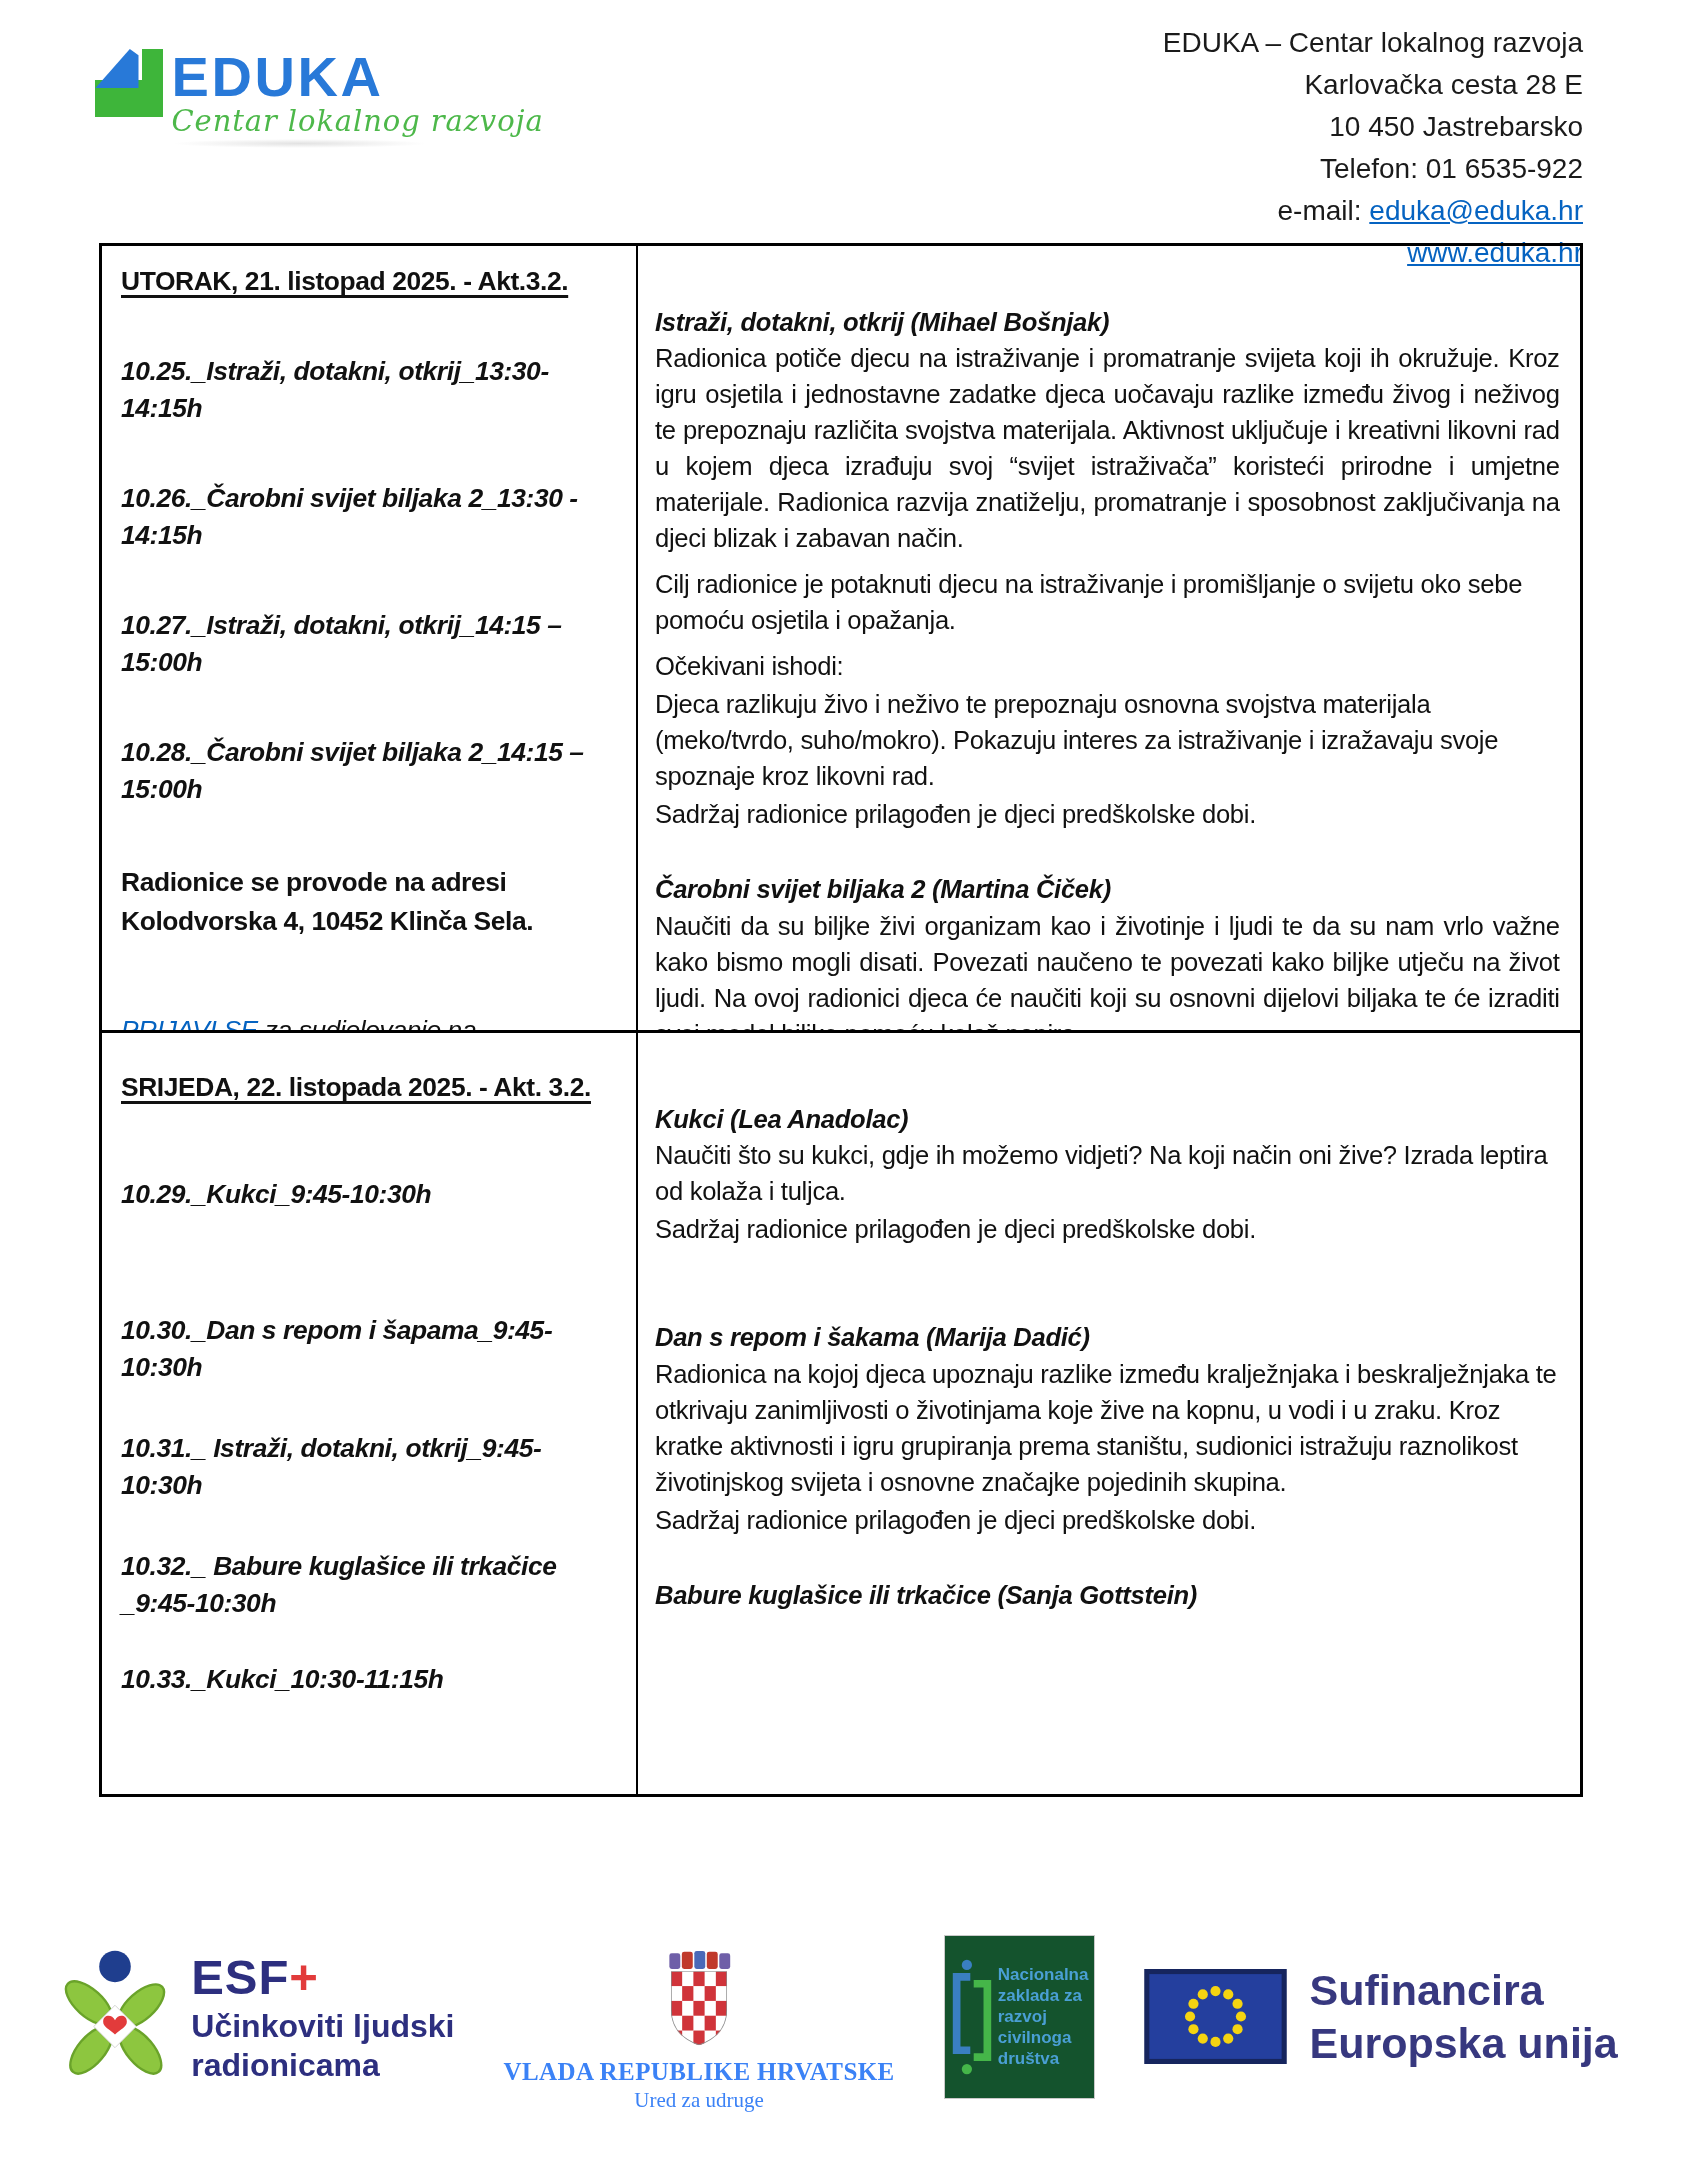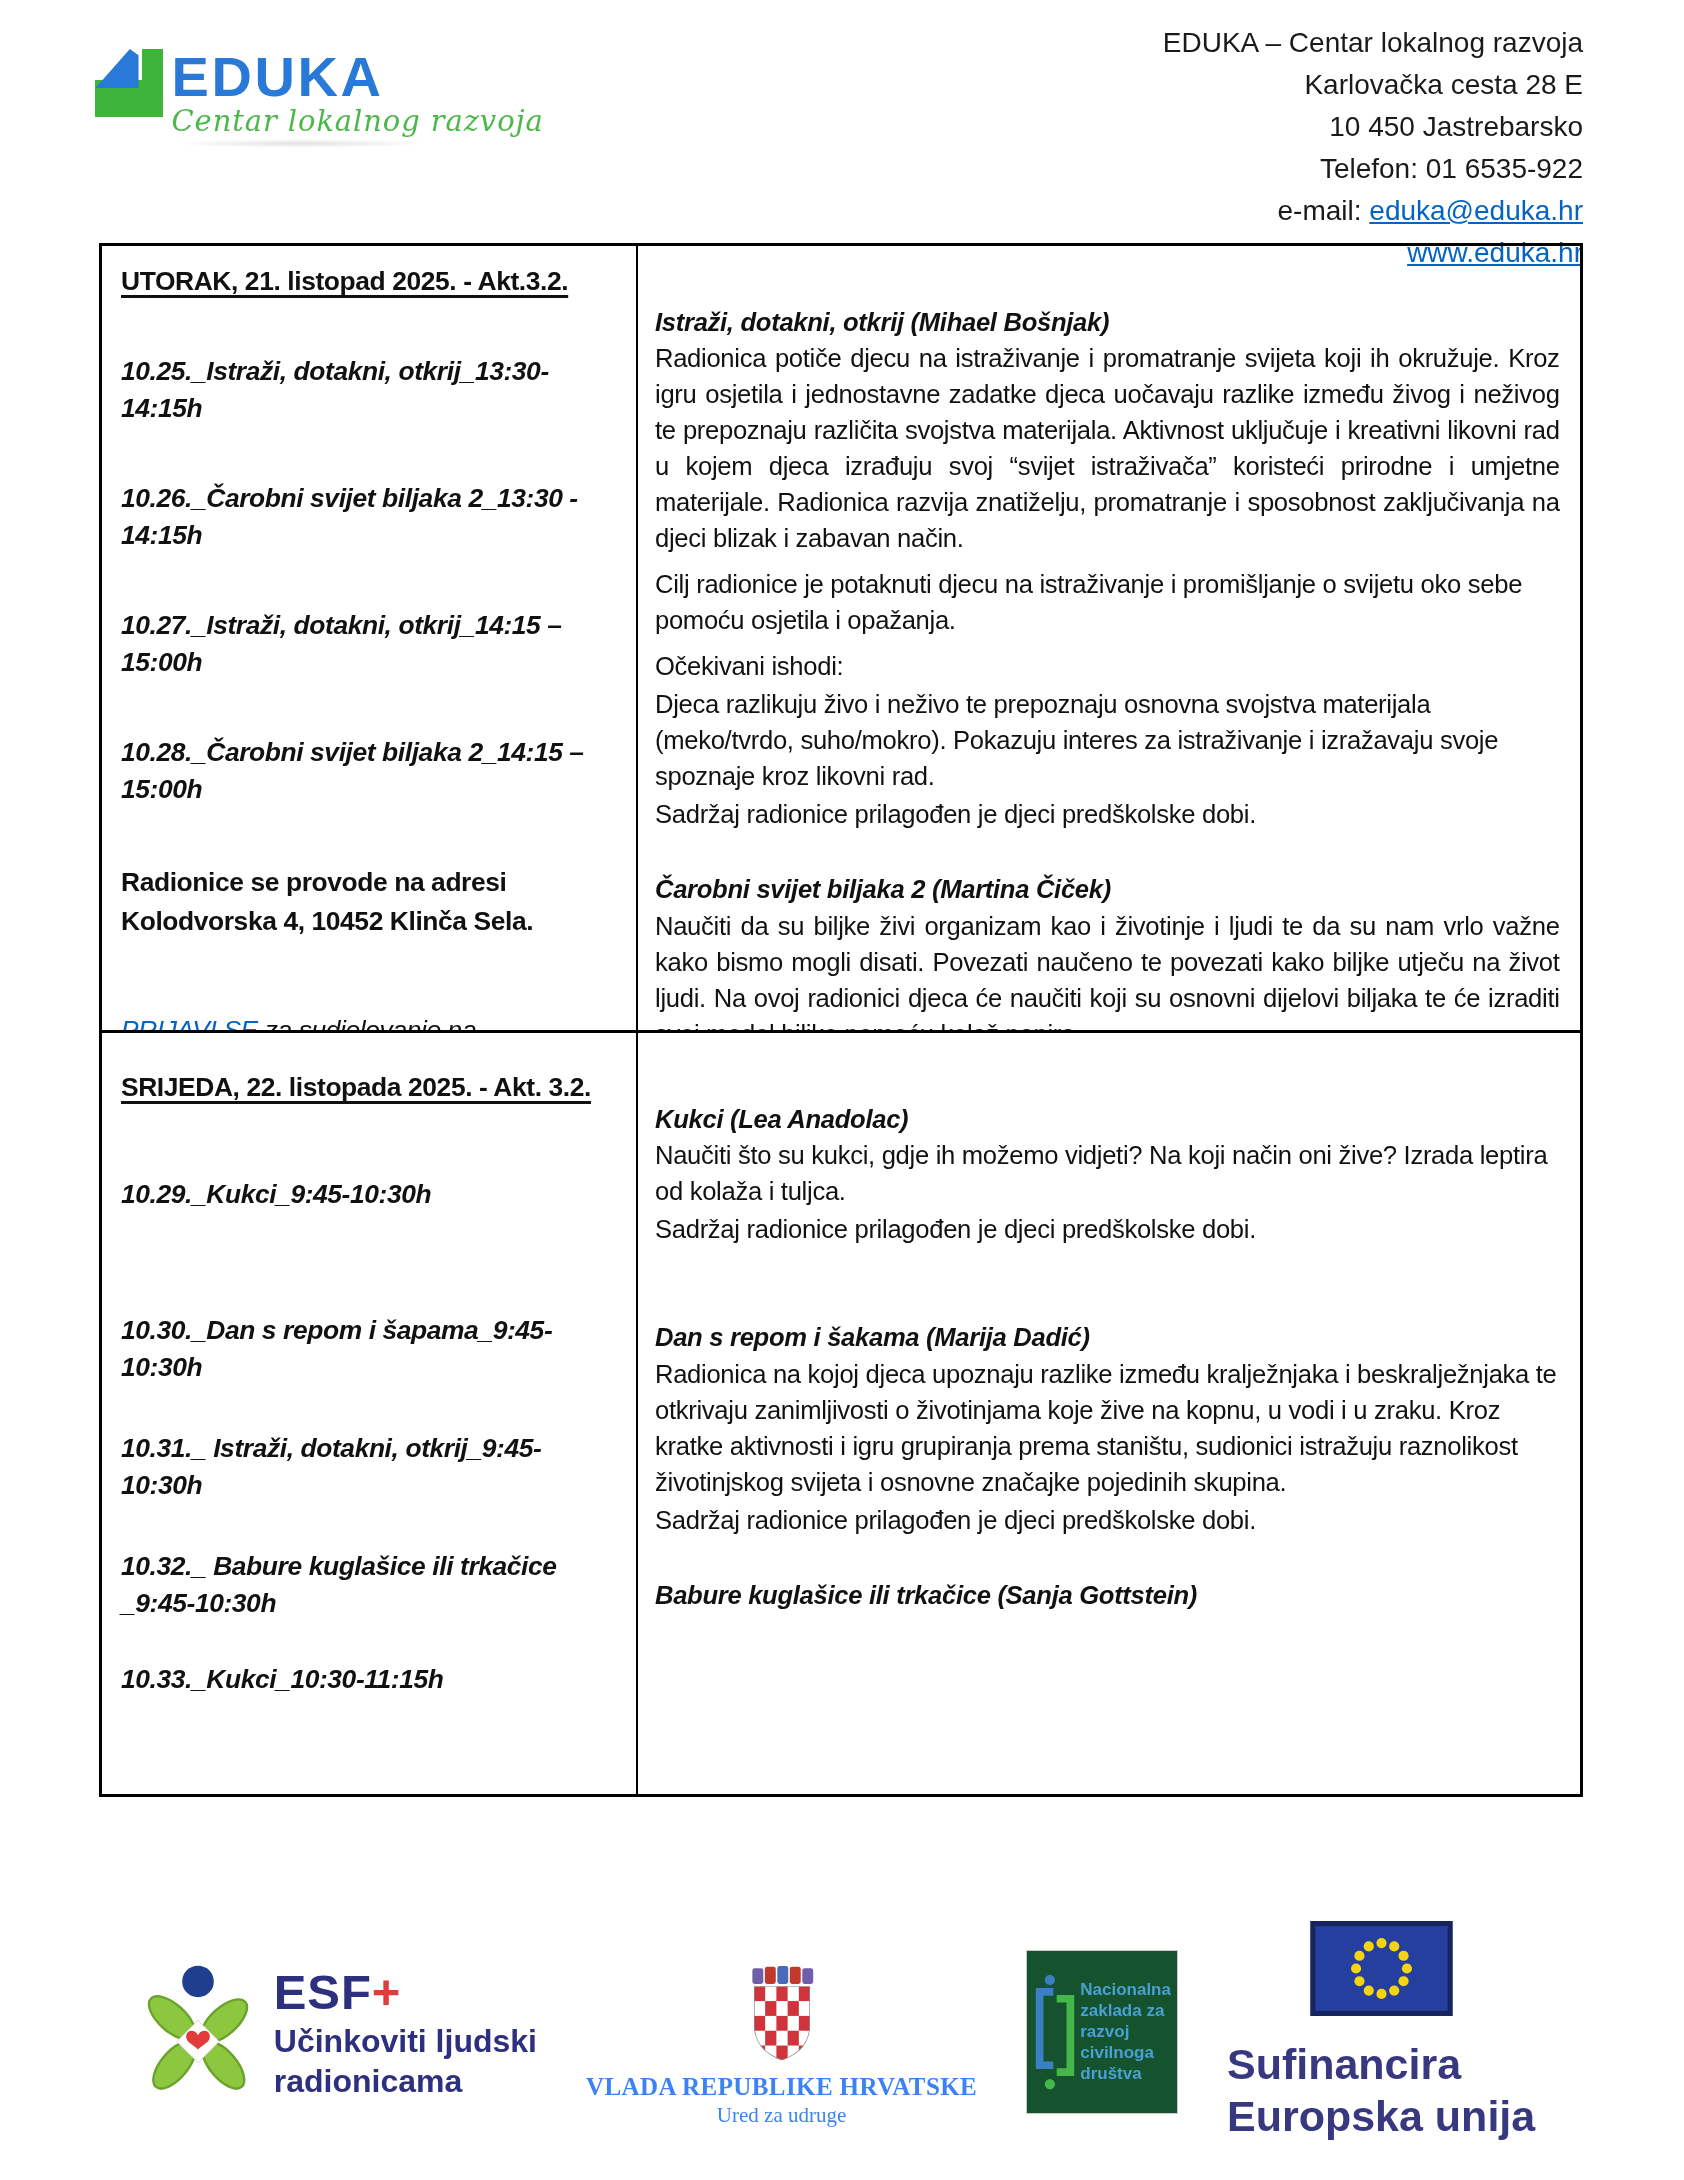--- a/index.html
+++ b/index.html
@@ -71,21 +71,21 @@
   .esf-text{color:#2d2f7f;line-height:1.08;}
   .esf-name{font-size:49px;font-weight:bold;letter-spacing:0.9px;}
   .esf-plus{color:#e23b3b;font-weight:bold;font-size:49px;}
   .esf-tagline{font-size:32px;font-weight:bold;margin-top:5.1px;}
   .vlada-block{text-align:center;font-family:"Liberation Serif",serif;color:#3b82f6;margin-top:24px;}
   .vlada-line1{font-size:25px;font-weight:bold;letter-spacing:0.4px;margin-top:5.1px;}
   .vlada-line2{font-size:21px;margin-top:1.7px;}
   .zaklada-box{width:143px;height:152px;border:0.9px solid #c9c9c9;background:#14532d;
                display:flex;align-items:center;padding:5.1px 3.4px;box-sizing:content-box;gap:1.7px;}
   .zaklada-text{font-size:17px;font-weight:bold;color:#4a9fd4;line-height:21px;}
-  .eu-block{display:flex;align-items:center;gap:22px;flex-direction:column;}
+  .eu-block{display:flex;align-items:center;gap:22px;}
   .eu-text{color:#37387f;font-weight:bold;font-size:43px;line-height:1.22;}
 
   a{cursor:pointer;}
 </style>
 </head>
 <body>
 
 <div class="logo-block">
   <div class="logo-mark">
     <div class="lm-bottom"></div>

